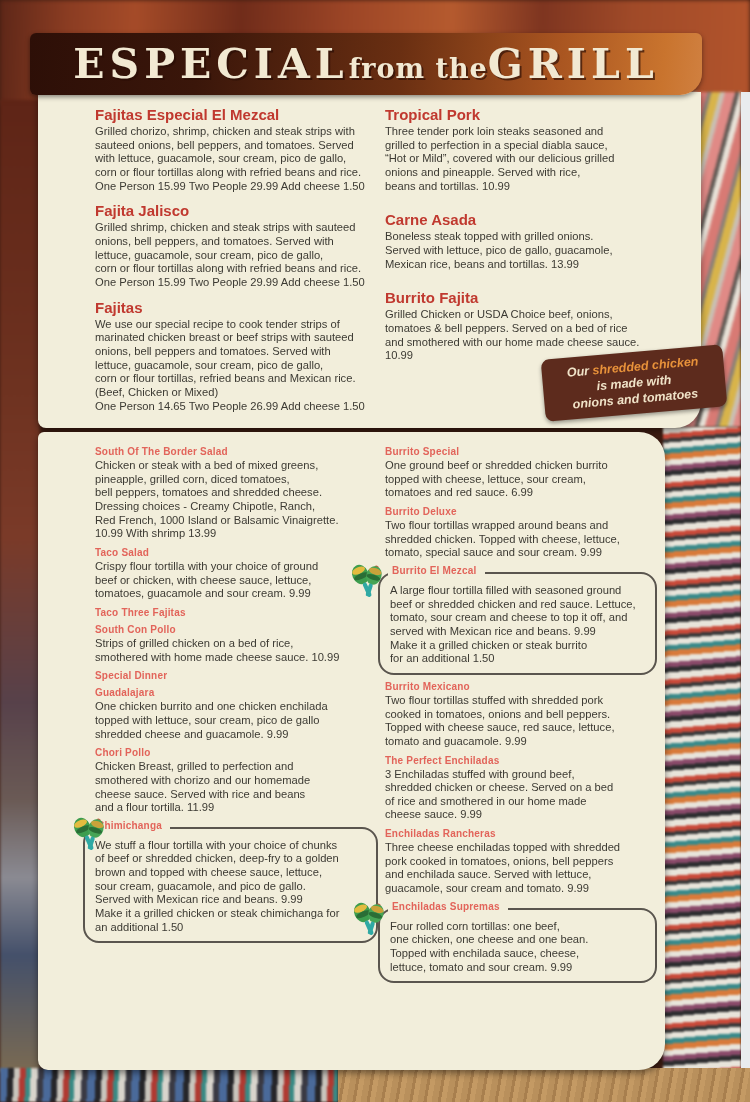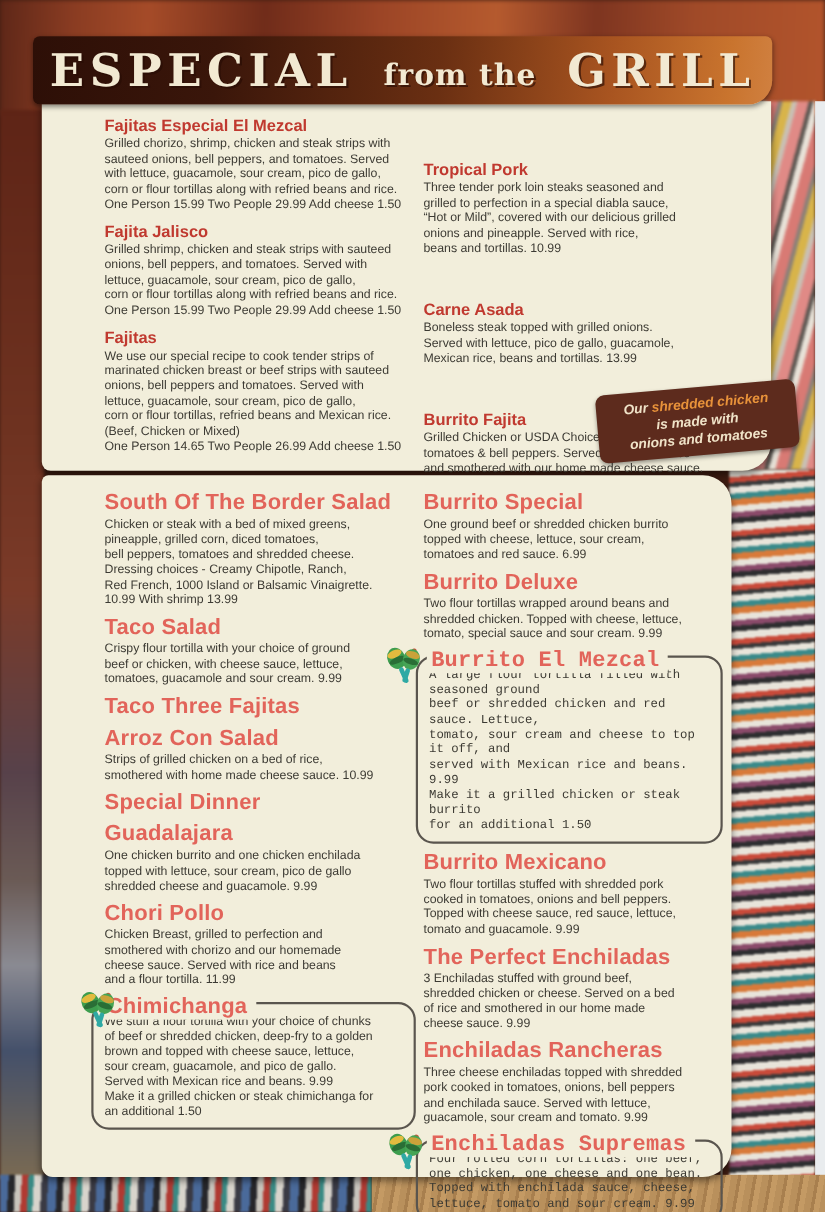--- a/index.html
+++ b/index.html
@@ -31,50 +31,50 @@
     filter:blur(1px);}
   .bg-bottom .right{position:absolute;left:45%;right:0;top:0;height:100%;
     background:repeating-linear-gradient(100deg,#b9905c 0 6px,#a87f4e 6px 9px,#c49a64 9px 14px);
     filter:blur(.5px);}
   .bg-white-edge{position:absolute;right:0;top:92px;width:9px;bottom:0;background:#e9ecee;z-index:1;}
 
   
   .banner{position:absolute;left:30px;top:33px;width:672px;height:62px;z-index:3;
     background:linear-gradient(95deg,#2d0f07 0%,#3a160a 25%,#6a2f12 55%,#a85420 78%,#c9742e 94%,#d08040 100%);
     border-radius:6px 6px 22px 6px;display:flex;align-items:center;justify-content:center;
-    gap:28px;box-shadow:0 2px 5px rgba(0,0,0,.45);}
+    gap:0;box-shadow:0 2px 5px rgba(0,0,0,.45);}
   .banner span{color:#f2e9d2;font-family:"DejaVu Serif",serif;font-weight:bold;
     text-shadow:2px 2px 0 rgba(40,12,4,.65);}
   .bw1,.bw3{font-size:41px;letter-spacing:5px;}
   .bw2{font-size:27px;letter-spacing:1px;position:relative;top:4px;}
 
   
   .panel{position:absolute;background:#f2eedb;z-index:2;box-shadow:0 3px 7px rgba(0,0,0,.45);}
   .panel-top{left:38px;top:92px;width:663px;height:336px;border-radius:0 0 26px 8px;}
   .panel-bottom{left:38px;top:432px;width:627px;height:638px;border-radius:6px 26px 26px 10px;}
   .cols{display:flex;gap:7px;}
   .panel-top .cols{padding:14px 40px 0 57px;}
   .panel-bottom .cols{padding:14px 10px 0 57px;}
   .col-l{width:283px;flex:none;}
   .col-r{flex:1;min-width:0;}
 
   .item{margin-bottom:9px;}
-  .panel-top .col-r .item{margin-bottom:18px;margin-top:40px;}
+  .panel-top .col-r .item{margin-bottom:18px;}
   .panel-bottom .item{margin-bottom:6px;}
   .item h3{margin:0 0 2px;font-weight:bold;}
   .panel-top h3{font-size:15px;color:#c0392f;}
-  .panel-bottom h3{font-size:20px;color:#e2645a;letter-spacing:.2px;}
+  .panel-bottom h3{font-size:10px;color:#e2645a;letter-spacing:.2px;}
   .item p{margin:0;font-size:11.2px;line-height:1.22;color:#3c3a33;white-space:pre-line;}
 
   
   .boxed{position:relative;border:2px solid #5a554e;border-radius:16px;
     padding:10px 8px 7px 10px;margin-top:12px;}
   .boxed h3{position:absolute;top:-9px;left:8px;background:#f2eedb;padding:0 8px 0 4px;margin:0;}
   .box-chimi{margin-left:-12px;}
-  .box-right{margin-left:-7px;margin-right:-2px;font-family:Liberation Mono, monospace;}
+  .box-right{margin-left:-7px;margin-right:-2px;}
   .maracas{position:absolute;width:38px;height:44px;z-index:5;}
   .m-chimi{left:-15px;top:-14px;}
   .m-mezcal{left:-32px;top:-12px;}
   .m-supremas{left:-30px;top:-10px;}
 
   
   .ribbon{position:absolute;left:543px;top:352px;width:182px;height:62px;z-index:4;
     background:#5d2b1d;border-radius:8px;transform:rotate(-5deg);
     display:flex;flex-direction:column;align-items:center;justify-content:center;
     color:#f0e3c8;font-style:italic;font-weight:bold;font-size:12.5px;line-height:1.3;
@@ -201,21 +201,21 @@
         <div class="item">
           <h3>Taco Salad</h3>
           <p>Crispy flour tortilla with your choice of ground
 beef or chicken, with cheese sauce, lettuce,
 tomatoes, guacamole and sour cream.  9.99</p>
         </div>
         <div class="item">
           <h3>Taco Three Fajitas</h3>
         </div>
         <div class="item">
-          <h3>Arroz Con Salad</h3>
+          <h3>South Con Pollo</h3>
           <p>Strips of grilled chicken on a bed of rice,
 smothered with home made cheese sauce.  10.99</p>
         </div>
         <div class="item">
           <h3>Special Dinner</h3>
         </div>
         <div class="item">
           <h3>Guadalajara</h3>
           <p>One chicken burrito and one chicken enchilada
 topped with lettuce, sour cream, pico de gallo

